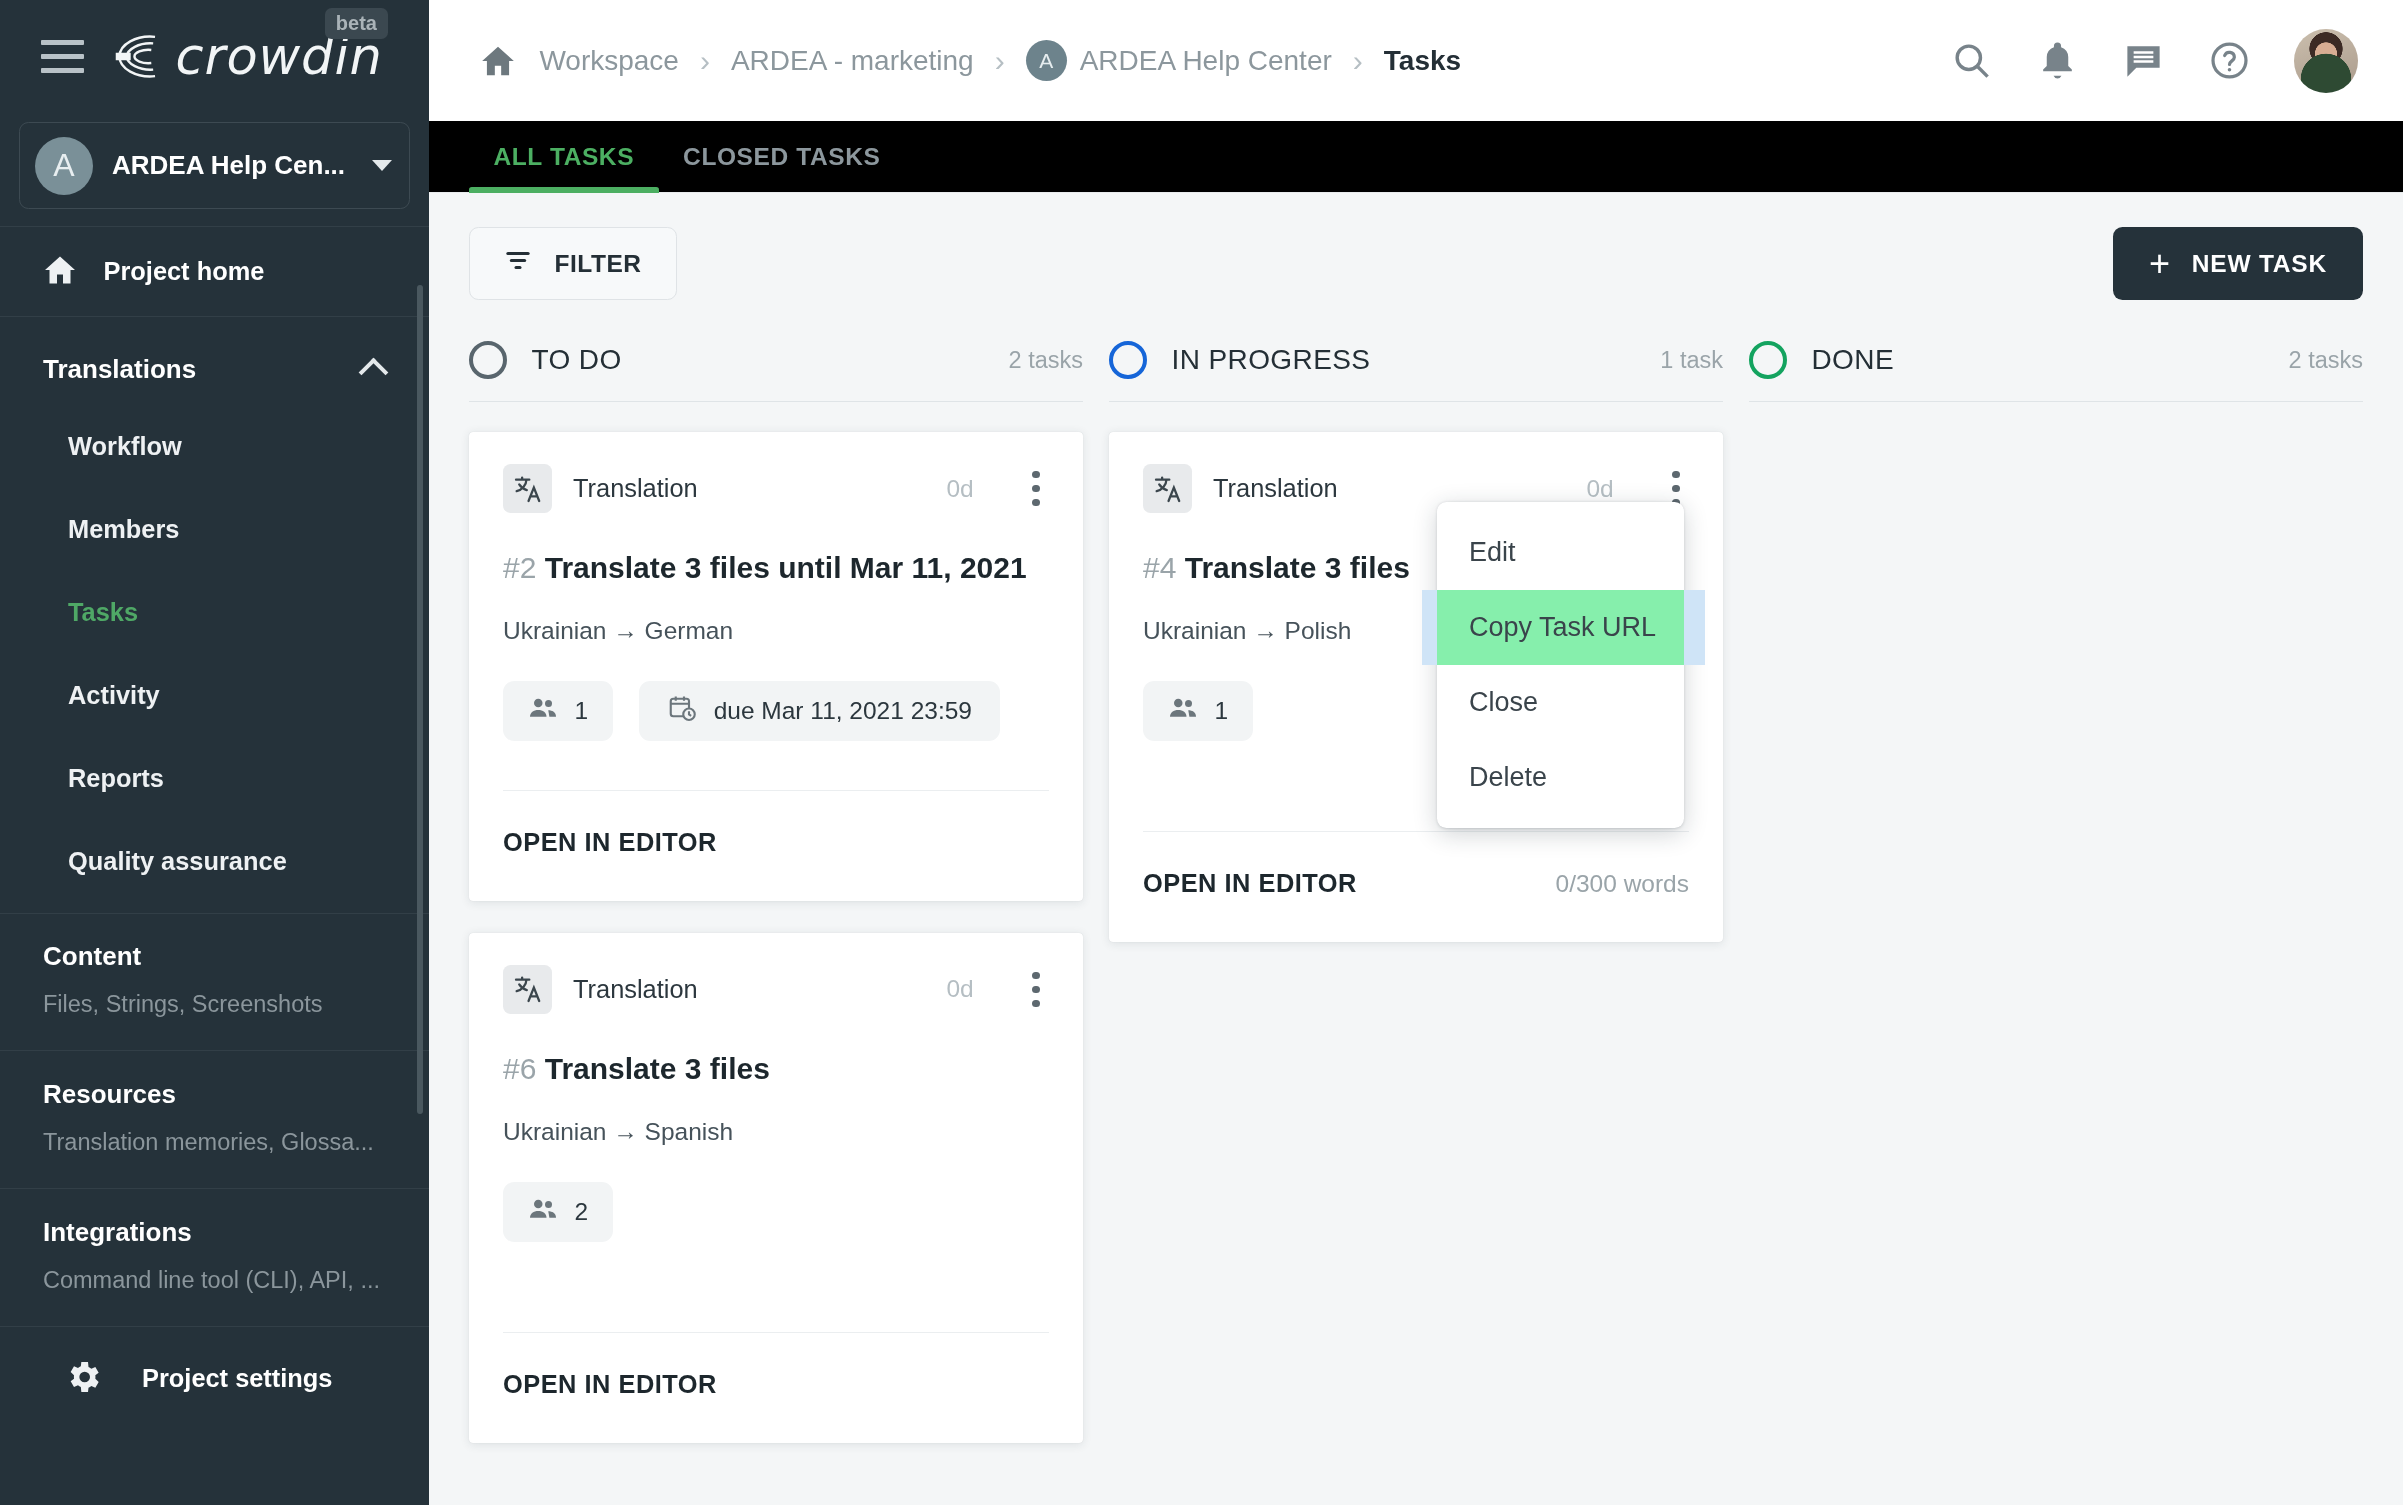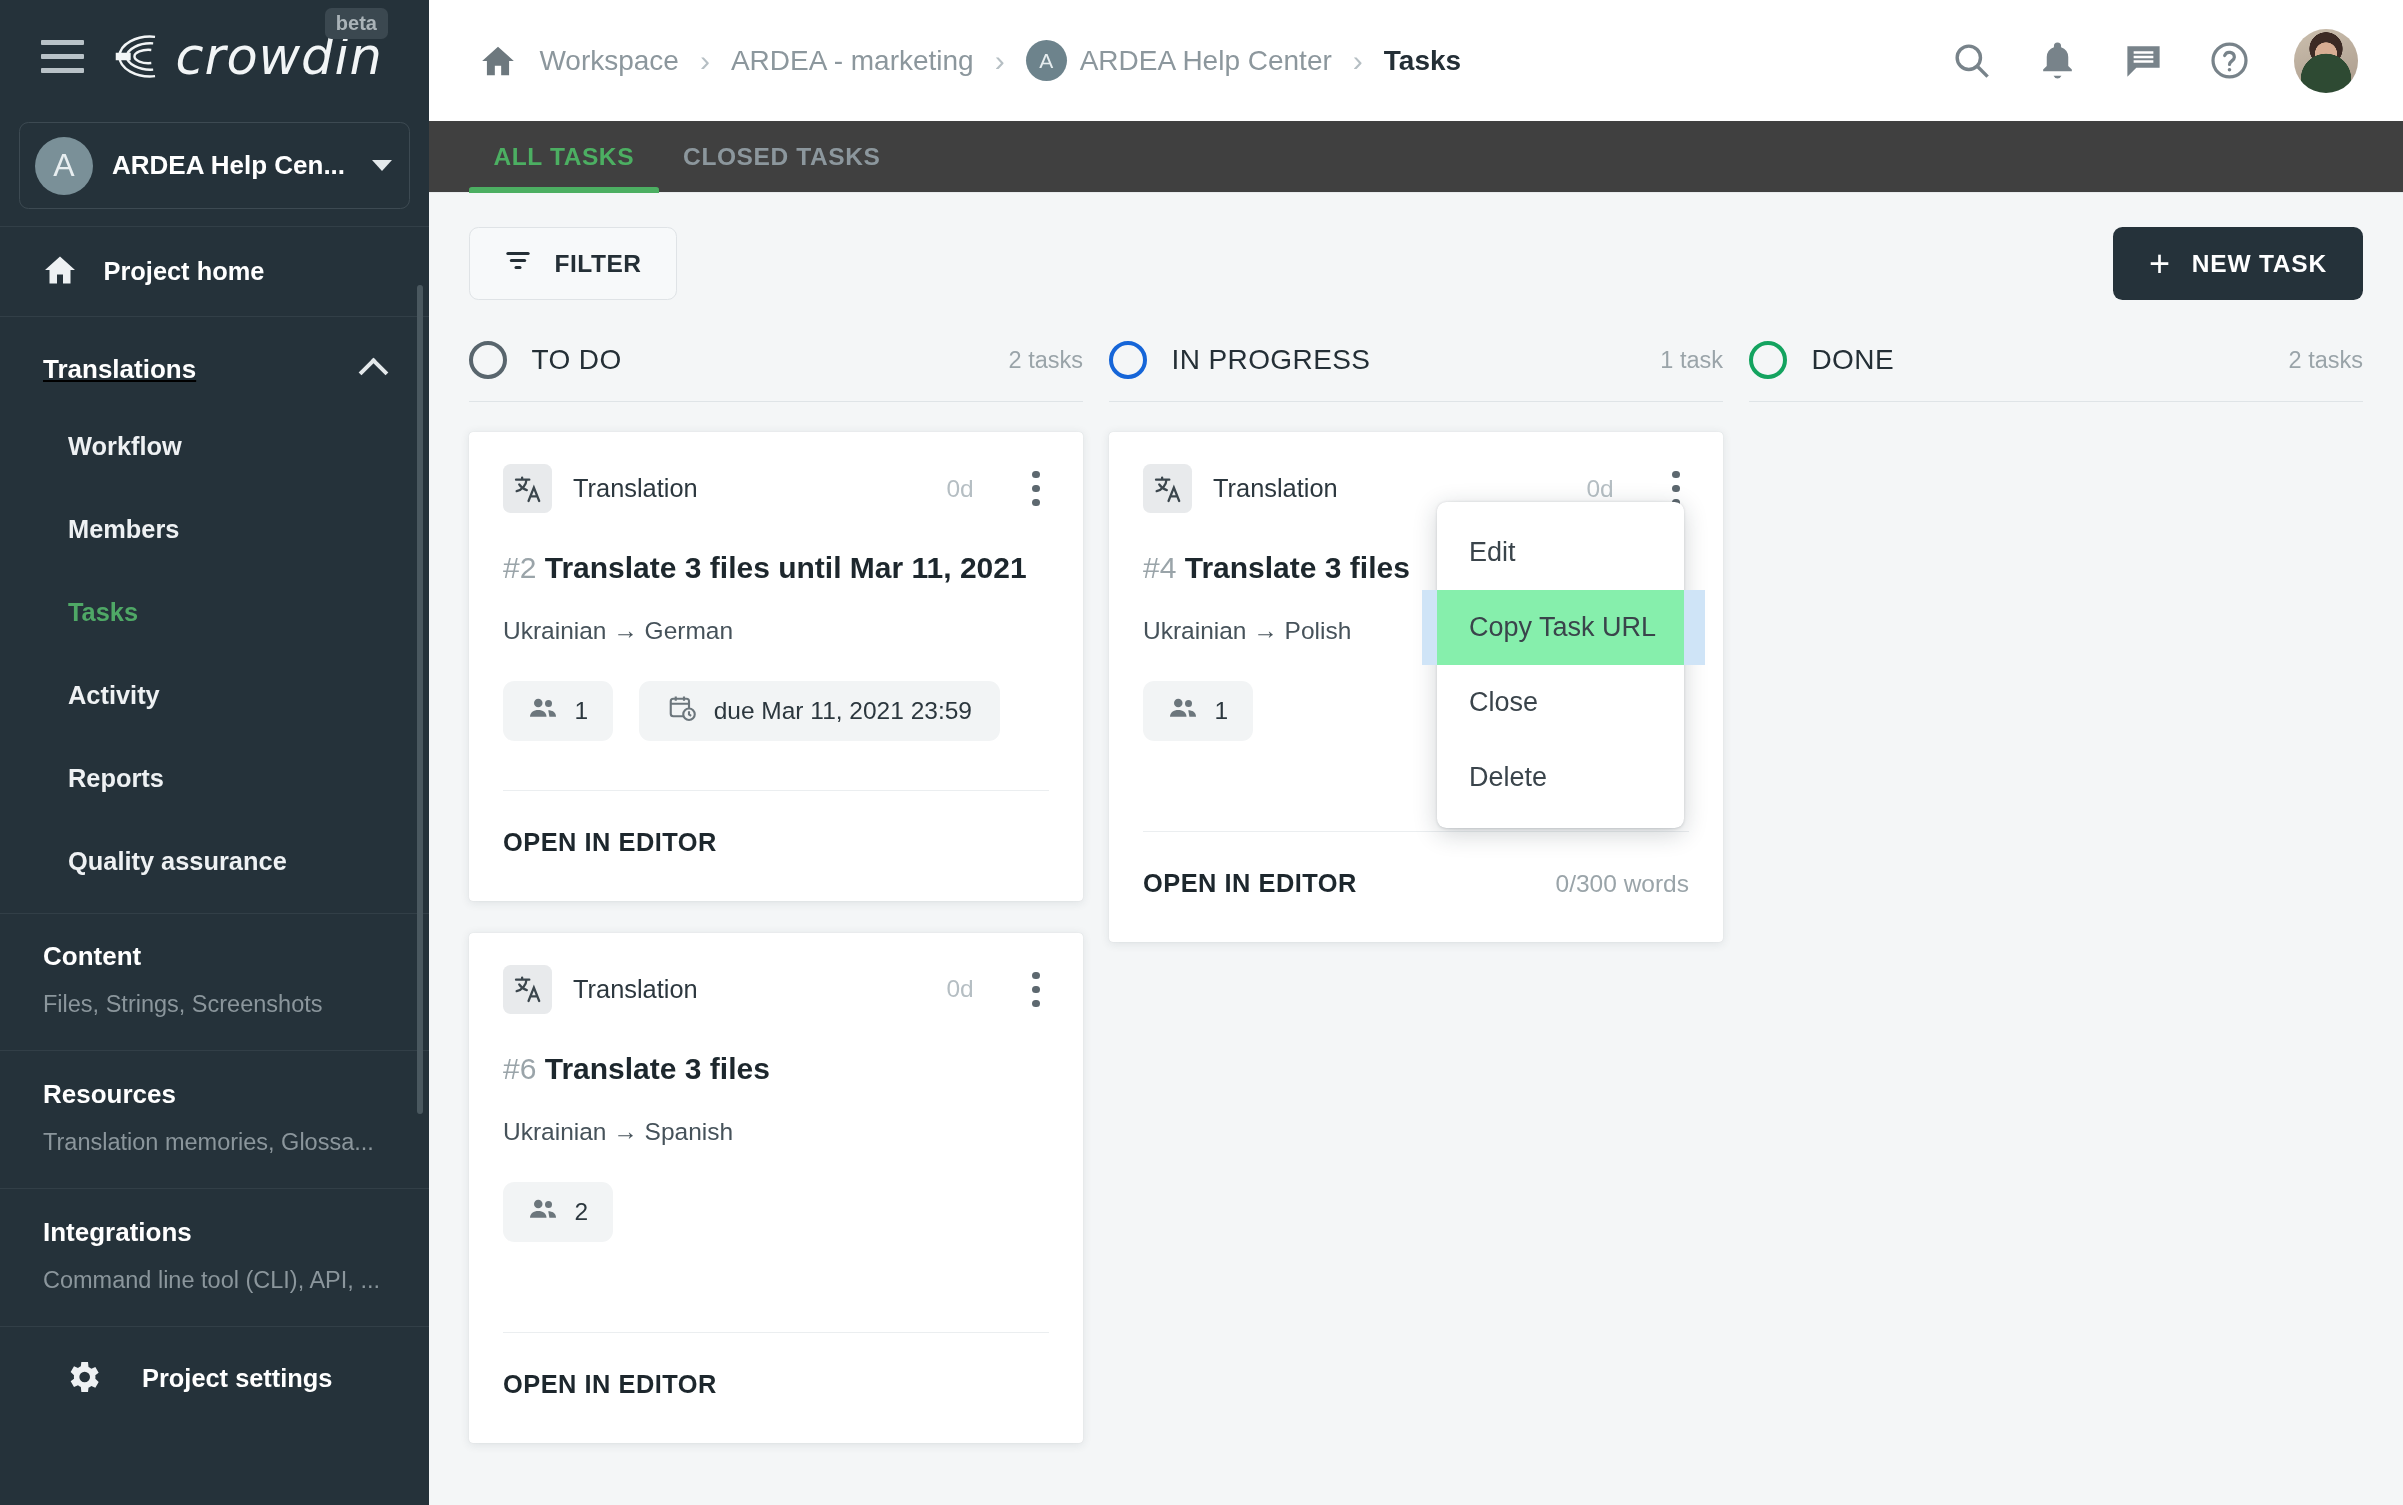--- a/index.html
+++ b/index.html
@@ -68,21 +68,21 @@
 
   .nav-home {
     height: 89px; display: flex; align-items: center; gap: 24.5px;
     padding-left: 41px; cursor: pointer;
   }
   .nav-home-label { color: #fff; font-size: 25.4px; font-weight: 700; }
 
   .nav-group { padding: 32px 0 9.4px 0; }
   .nav-group-head {
     display: flex; align-items: center; justify-content: space-between;
-    padding: 0 45px 0 43px; cursor: pointer; height: 41px; text-decoration: underline;
+    padding: 0 45px 0 43px; cursor: pointer; height: 41px;
   }
   .nav-group-title { color: #fff; font-size: 26px; font-weight: 700; }
   .chev-up {
     width: 21px; height: 21px; border-left: 4.7px solid #e4e9eb; border-top: 4.7px solid #e4e9eb;
     transform: rotate(45deg); margin-top: 6.6px;
   }
   .nav-sub { list-style: none; padding-top: 15px; }
   .nav-sub li {
     padding: 0 0 0 68px; height: 83px; display: flex; align-items: center;
     color: #eef1f3; font-size: 25.4px; font-weight: 700; cursor: pointer;
@@ -131,21 +131,21 @@
     background:
       radial-gradient(circle at 50% 78%, #2e4a33 0 42%, rgba(0,0,0,0) 43%),
       radial-gradient(circle at 50% 38%, #d8ad93 0 21%, rgba(0,0,0,0) 22%),
       radial-gradient(circle at 50% 31%, #3c2a24 0 30%, rgba(0,0,0,0) 31%),
       linear-gradient(160deg, #cbbfae, #a9998a);
     overflow: hidden;
   }
 
   .tabs {
     display: flex; align-items: flex-end; height: 72px;
-    padding-left: 40px; gap: 0; background: #404040; border-bottom: 0.9px solid #e8ebed;
+    padding-left: 40px; gap: 0; background: #000000; border-bottom: 0.9px solid #e8ebed;
   }
   .tab {
     font-size: 24.5px; font-weight: 700; letter-spacing: 0.6px;
     color: #8c979d; padding: 0 24.5px 21px 24.5px; cursor: pointer; position: relative;
   }
   .tab.active { color: #4caf62; }
   .tab.active::after {
     content: ""; position: absolute; left: 0; right: 0; bottom: -0.9px;
     height: 5.6px; background: #4caf62; border-radius: 2.8px 2.8px 0 0;
   }

